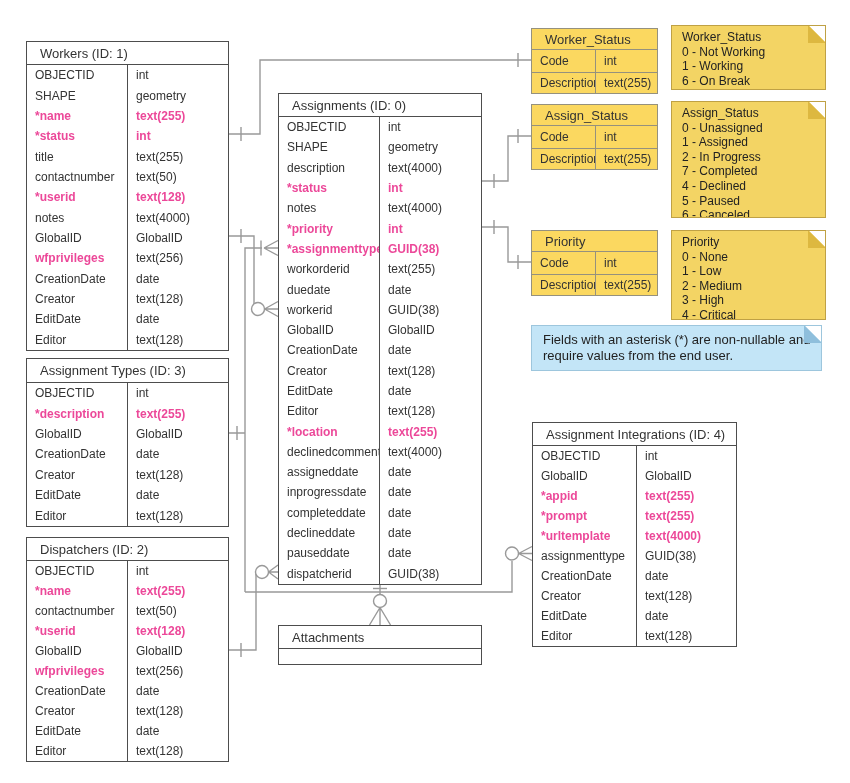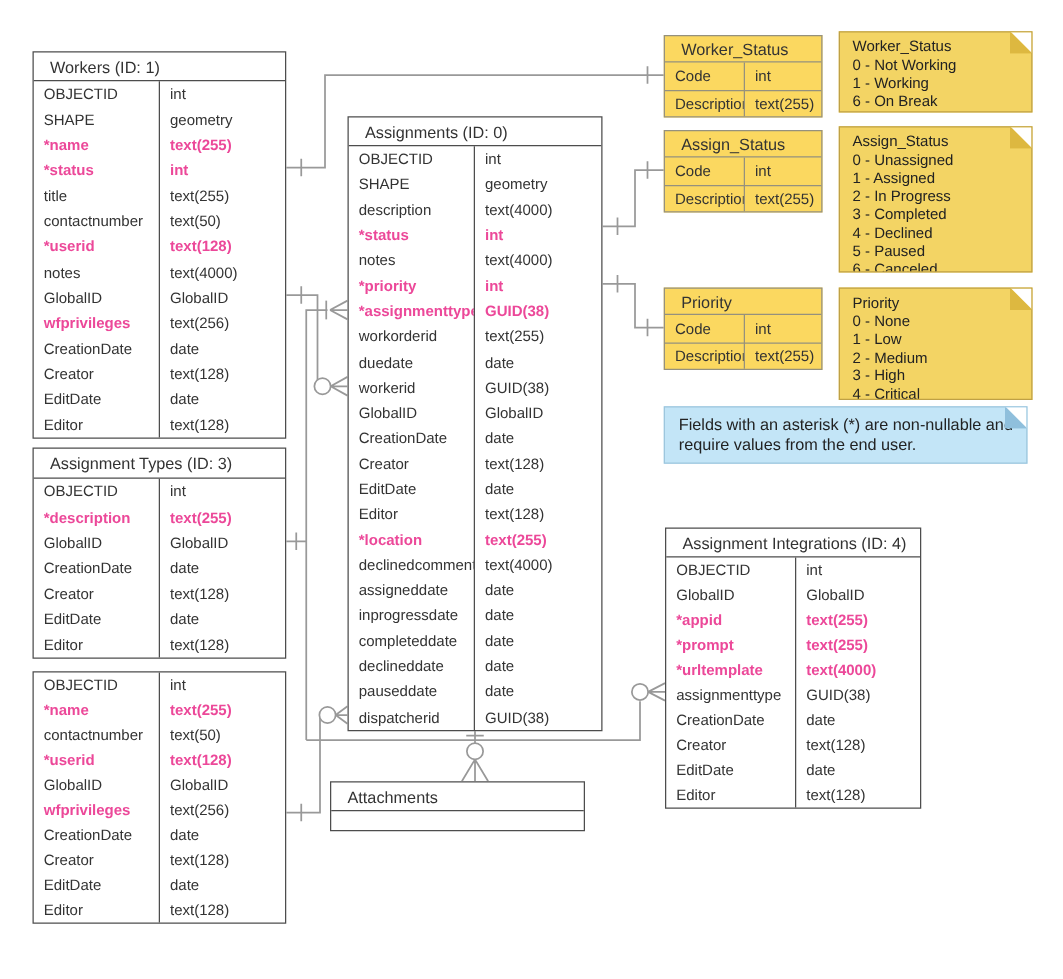--- a/index.html
+++ b/index.html
@@ -206,20 +206,23 @@
             <span class="c1">EditDate</span>
             <span class="c2">date</span>
           </div>
           <div class="row" style="height: 20.4px;">
             <span class="c1">Editor</span>
             <span class="c2">text(128)</span>
           </div>
         </div>
       </div>
       <div class="entity" style="left: 26px; top: 537px; width: 203px;">
+        <div class="hdr" style="height: 23px;">
+          <span>Dispatchers (ID: 2)</span>
+        </div>
         <div class="rows cols" style="--c1: 100px;">
           <div class="row" style="height: 20px;">
             <span class="c1">OBJECTID</span>
             <span class="c2">int</span>
           </div>
           <div class="row b-both" style="height: 20px;">
             <span class="c1">*name</span>
             <span class="c2">text(255)</span>
           </div>
           <div class="row" style="height: 20px;">
@@ -395,21 +398,21 @@
           <div class="row" style="height: 20px;">
             <span class="c1">EditDate</span>
             <span class="c2">date</span>
           </div>
           <div class="row" style="height: 20px;">
             <span class="c1">Editor</span>
             <span class="c2">text(128)</span>
           </div>
         </div>
       </div>
-      <div class="entity" style="left: 264px; top: 625px; width: 204px;">
+      <div class="entity" style="left: 278px; top: 625px; width: 204px;">
         <div class="hdr" style="height: 23px;">
           <span>Attachments</span>
         </div>
         <div class="rows">
           <div class="row" style="height: 15px;"></div>
         </div>
       </div>
       <div class="entity enum" style="left: 531px; top: 28px; width: 127px;">
         <div class="hdr" style="height: 21px;">
           <span>Worker_Status</span>
@@ -463,21 +466,21 @@
         <div class="note-line">1 - Working</div>
         <div class="note-line">6 - On Break</div>
       </div>
       <div class="note" style="left: 671px; top: 101px; width: 155px; height: 117px;">
         <div class="fold-cover"></div>
         <div class="fold"></div>
         <div class="note-title">Assign_Status</div>
         <div class="note-line">0 - Unassigned</div>
         <div class="note-line">1 - Assigned</div>
         <div class="note-line">2 - In Progress</div>
-        <div class="note-line">3 - Completed</div>
+        <div class="note-line">7 - Completed</div>
         <div class="note-line">4 - Declined</div>
         <div class="note-line">5 - Paused</div>
         <div class="note-line">6 - Canceled</div>
       </div>
       <div class="note" style="left: 671px; top: 230px; width: 155px; height: 90px;">
         <div class="fold-cover"></div>
         <div class="fold"></div>
         <div class="note-title">Priority</div>
         <div class="note-line">0 - None</div>
         <div class="note-line">1 - Low</div>

